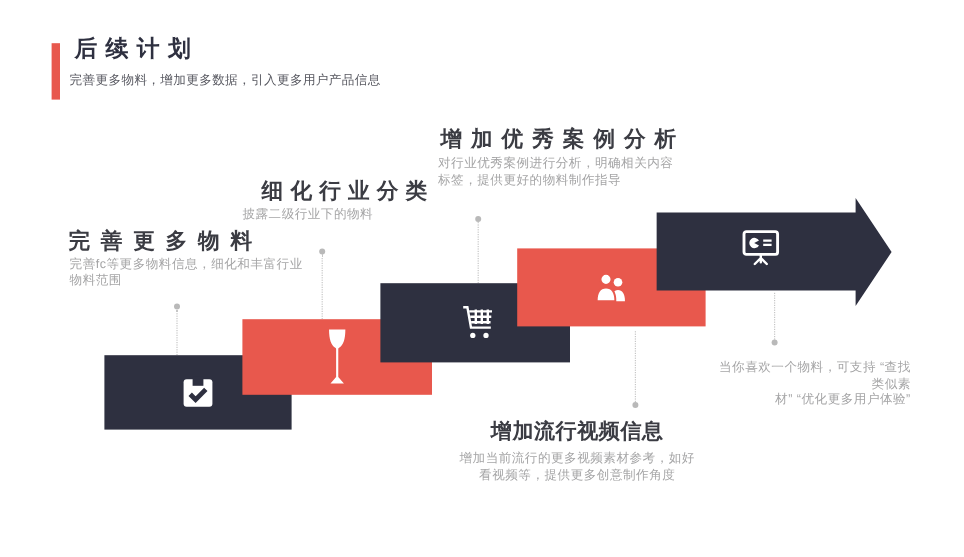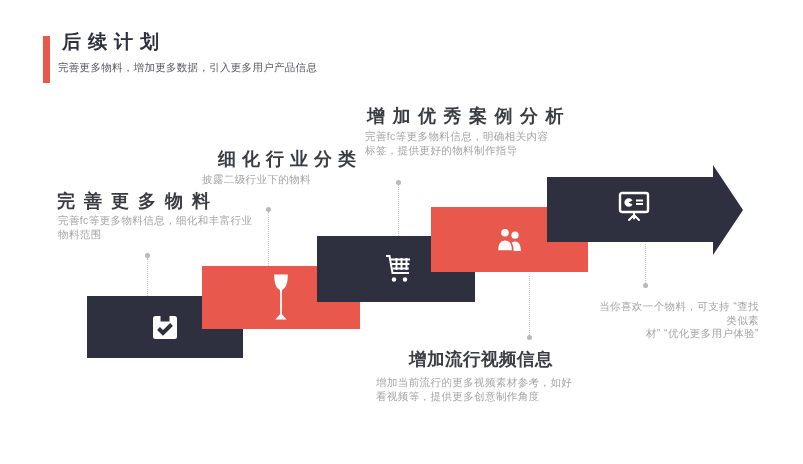--- a/index.html
+++ b/index.html
@@ -45,21 +45,21 @@
     color:var(--desc-text);white-space:pre-line;}
   .t1-title{left:57px;top:189px;font-size:18px;letter-spacing:9px;}
   .t1-desc{left:58px;top:214px;width:200px;}
   .t2-title{left:218px;top:147px;font-size:18px;letter-spacing:6px;}
   .t2-desc{left:202px;top:173px;}
   .t3-title{left:367px;top:104px;font-size:18px;letter-spacing:7.5px;}
   .t3-desc{left:365px;top:130px;width:205px;}
   .t-box{position:absolute;}
   .t4-box{left:376px;top:347px;width:210px;text-align:center;}
   .t4-box .sec-title{position:static;font-size:17.5px;letter-spacing:0.5px;display:block;}
-  .t4-box .sec-desc{position:static;text-align:left;margin-top:5px;display:block;}
+  .t4-box .sec-desc{position:static;text-align:center;margin-top:5px;display:block;}
   .t5-box{left:589px;top:295px;width:170px;text-align:right;}
   .t5-box .sec-title{position:static;font-size:17.5px;letter-spacing:0.5px;display:block;}
   .t5-box .sec-desc{position:static;margin-top:5px;display:block;}
   svg{display:block;}
 </style>
 </head>
 <body>
 
 <div class="slide">
 
@@ -154,21 +154,21 @@
   </div>
 
   <h2 class="sec-title t1-title">完善更多物料</h2>
   <p class="sec-desc t1-desc">完善fc等更多物料信息，细化和丰富行业
 物料范围</p>
 
   <h2 class="sec-title t2-title">细化行业分类</h2>
   <p class="sec-desc t2-desc">披露二级行业下的物料</p>
 
   <h2 class="sec-title t3-title">增加优秀案例分析</h2>
-  <p class="sec-desc t3-desc">完善fc等更多物料信息，明确相关内容
+  <p class="sec-desc t3-desc">对行业优秀案例进行分析，明确相关内容
 标签，提供更好的物料制作指导</p>
 
   <div class="t-box t4-box">
     <h2 class="sec-title">增加流行视频信息</h2>
     <p class="sec-desc">增加当前流行的更多视频素材参考，如好
 看视频等，提供更多创意制作角度</p>
   </div>
 
   <div class="t-box t5-box">
     <p class="sec-desc">当你喜欢一个物料，可支持 “查找类似素

